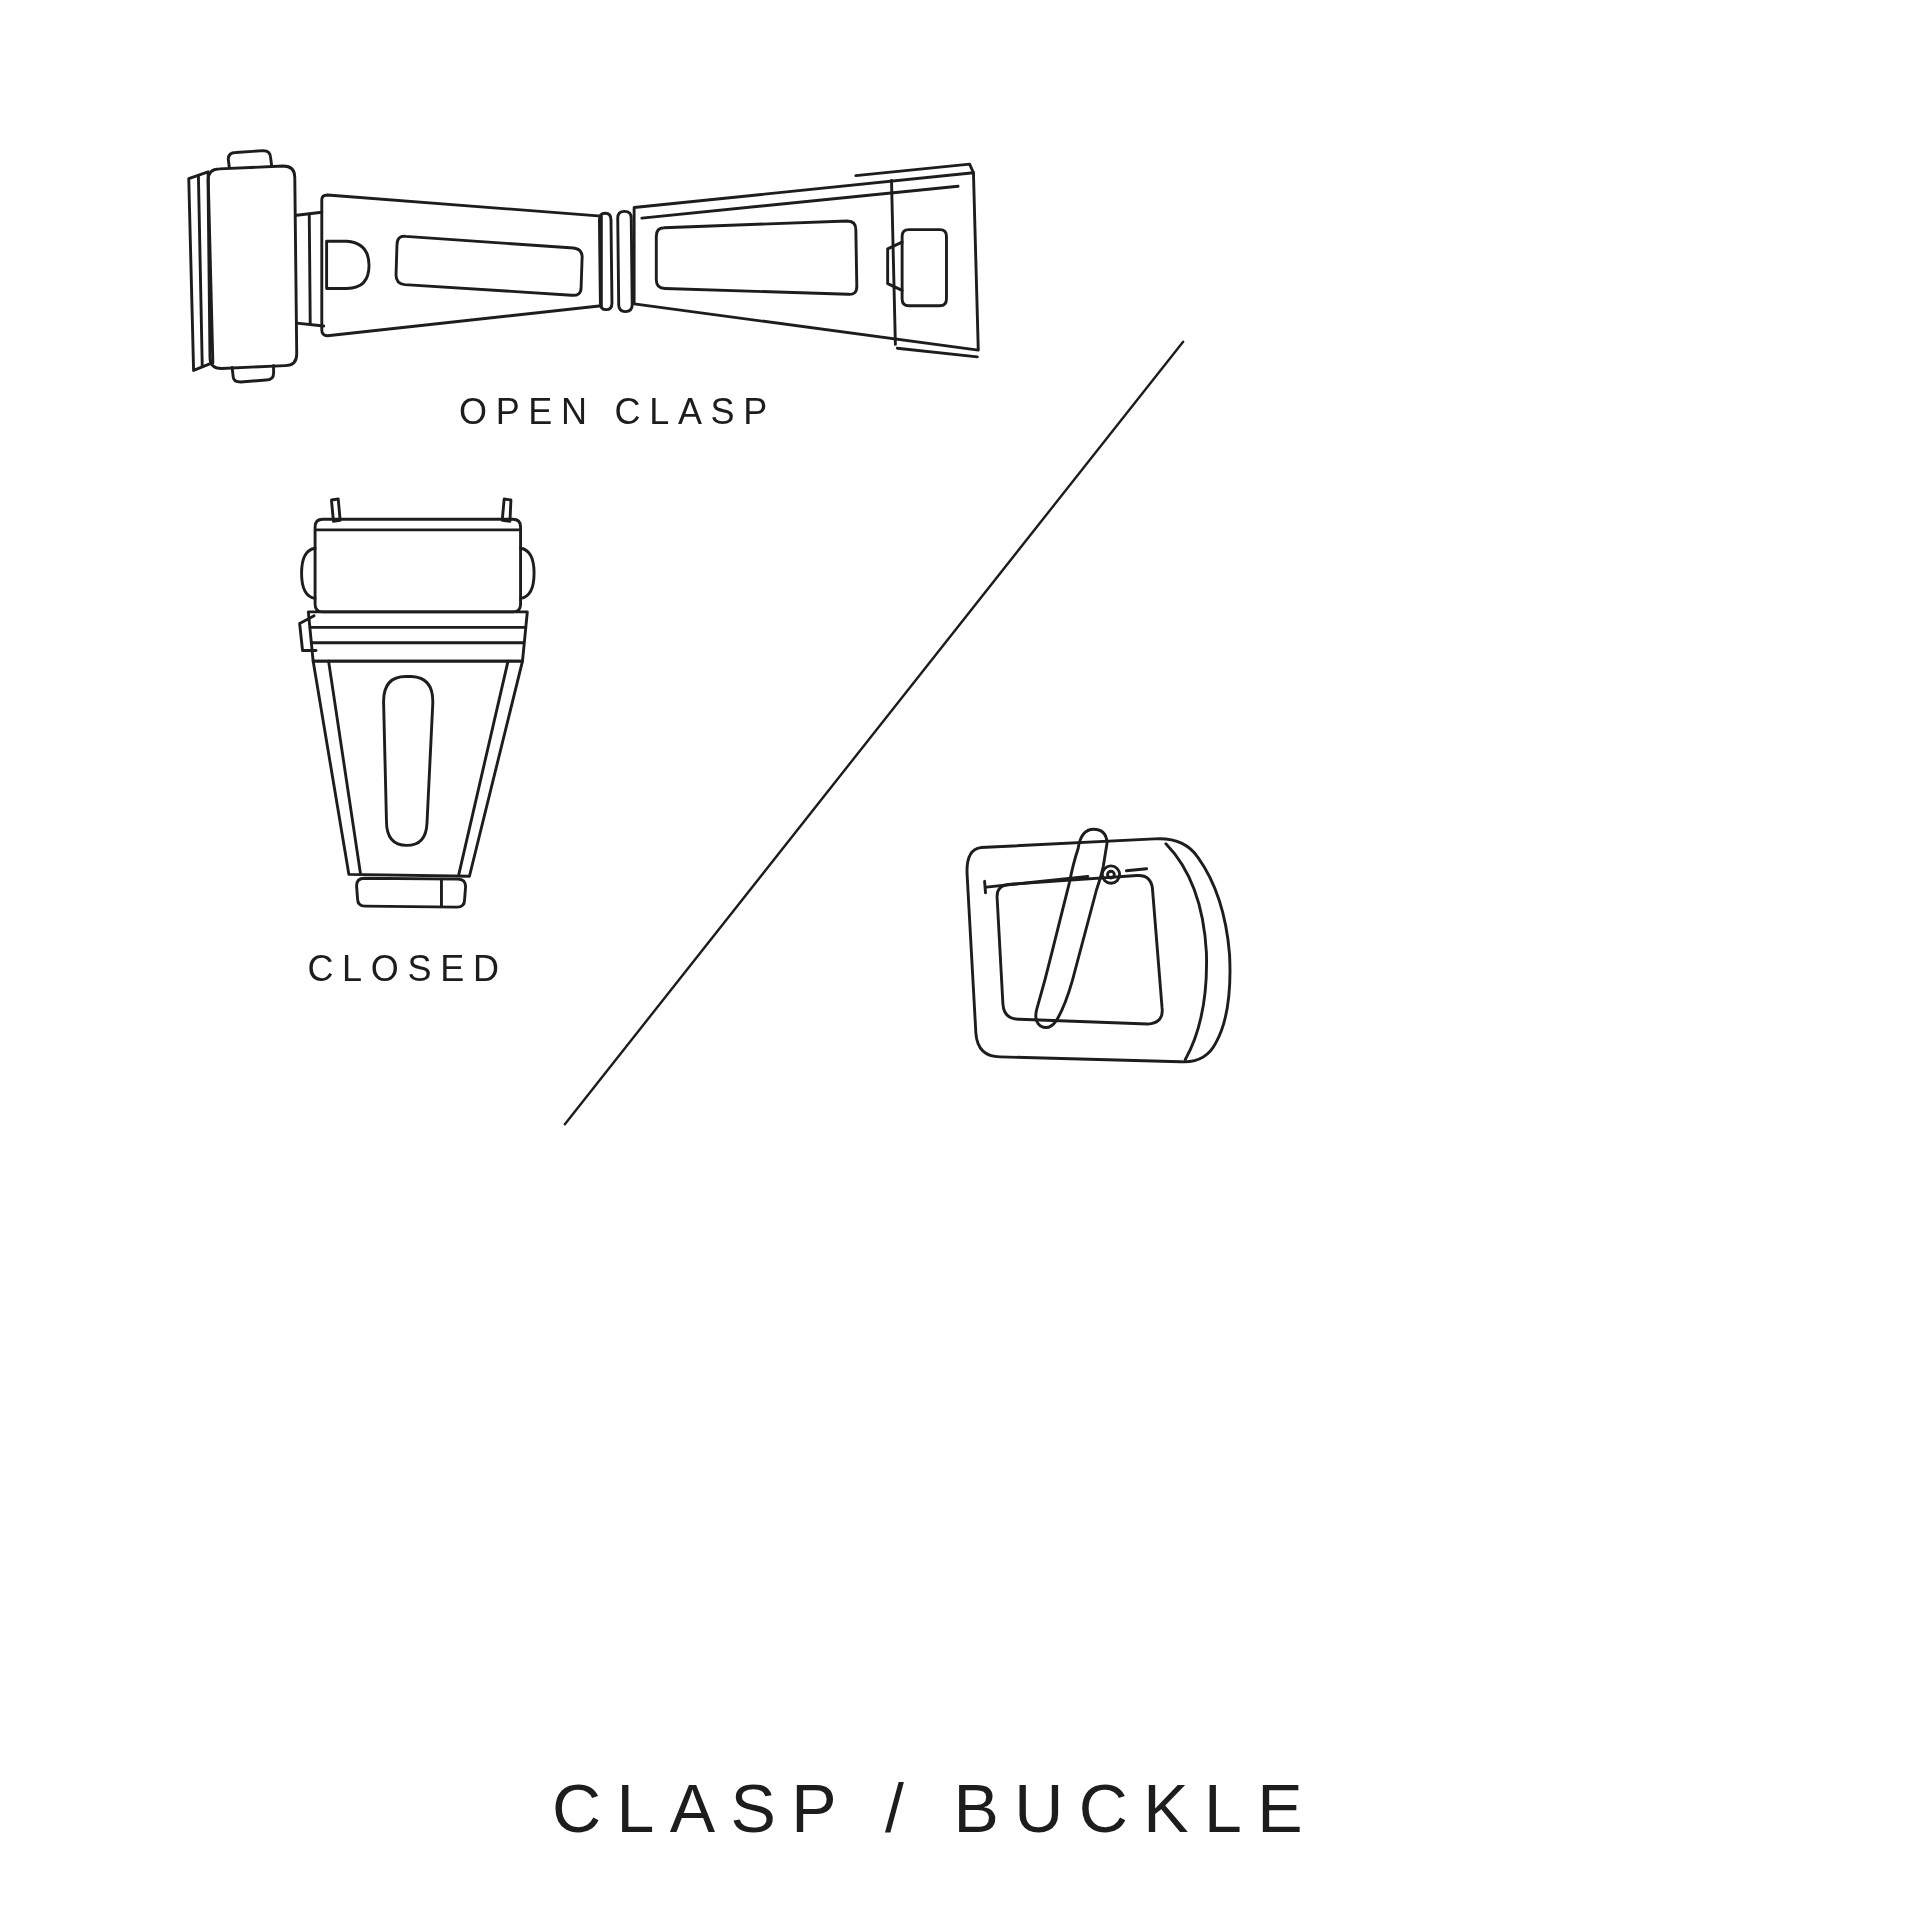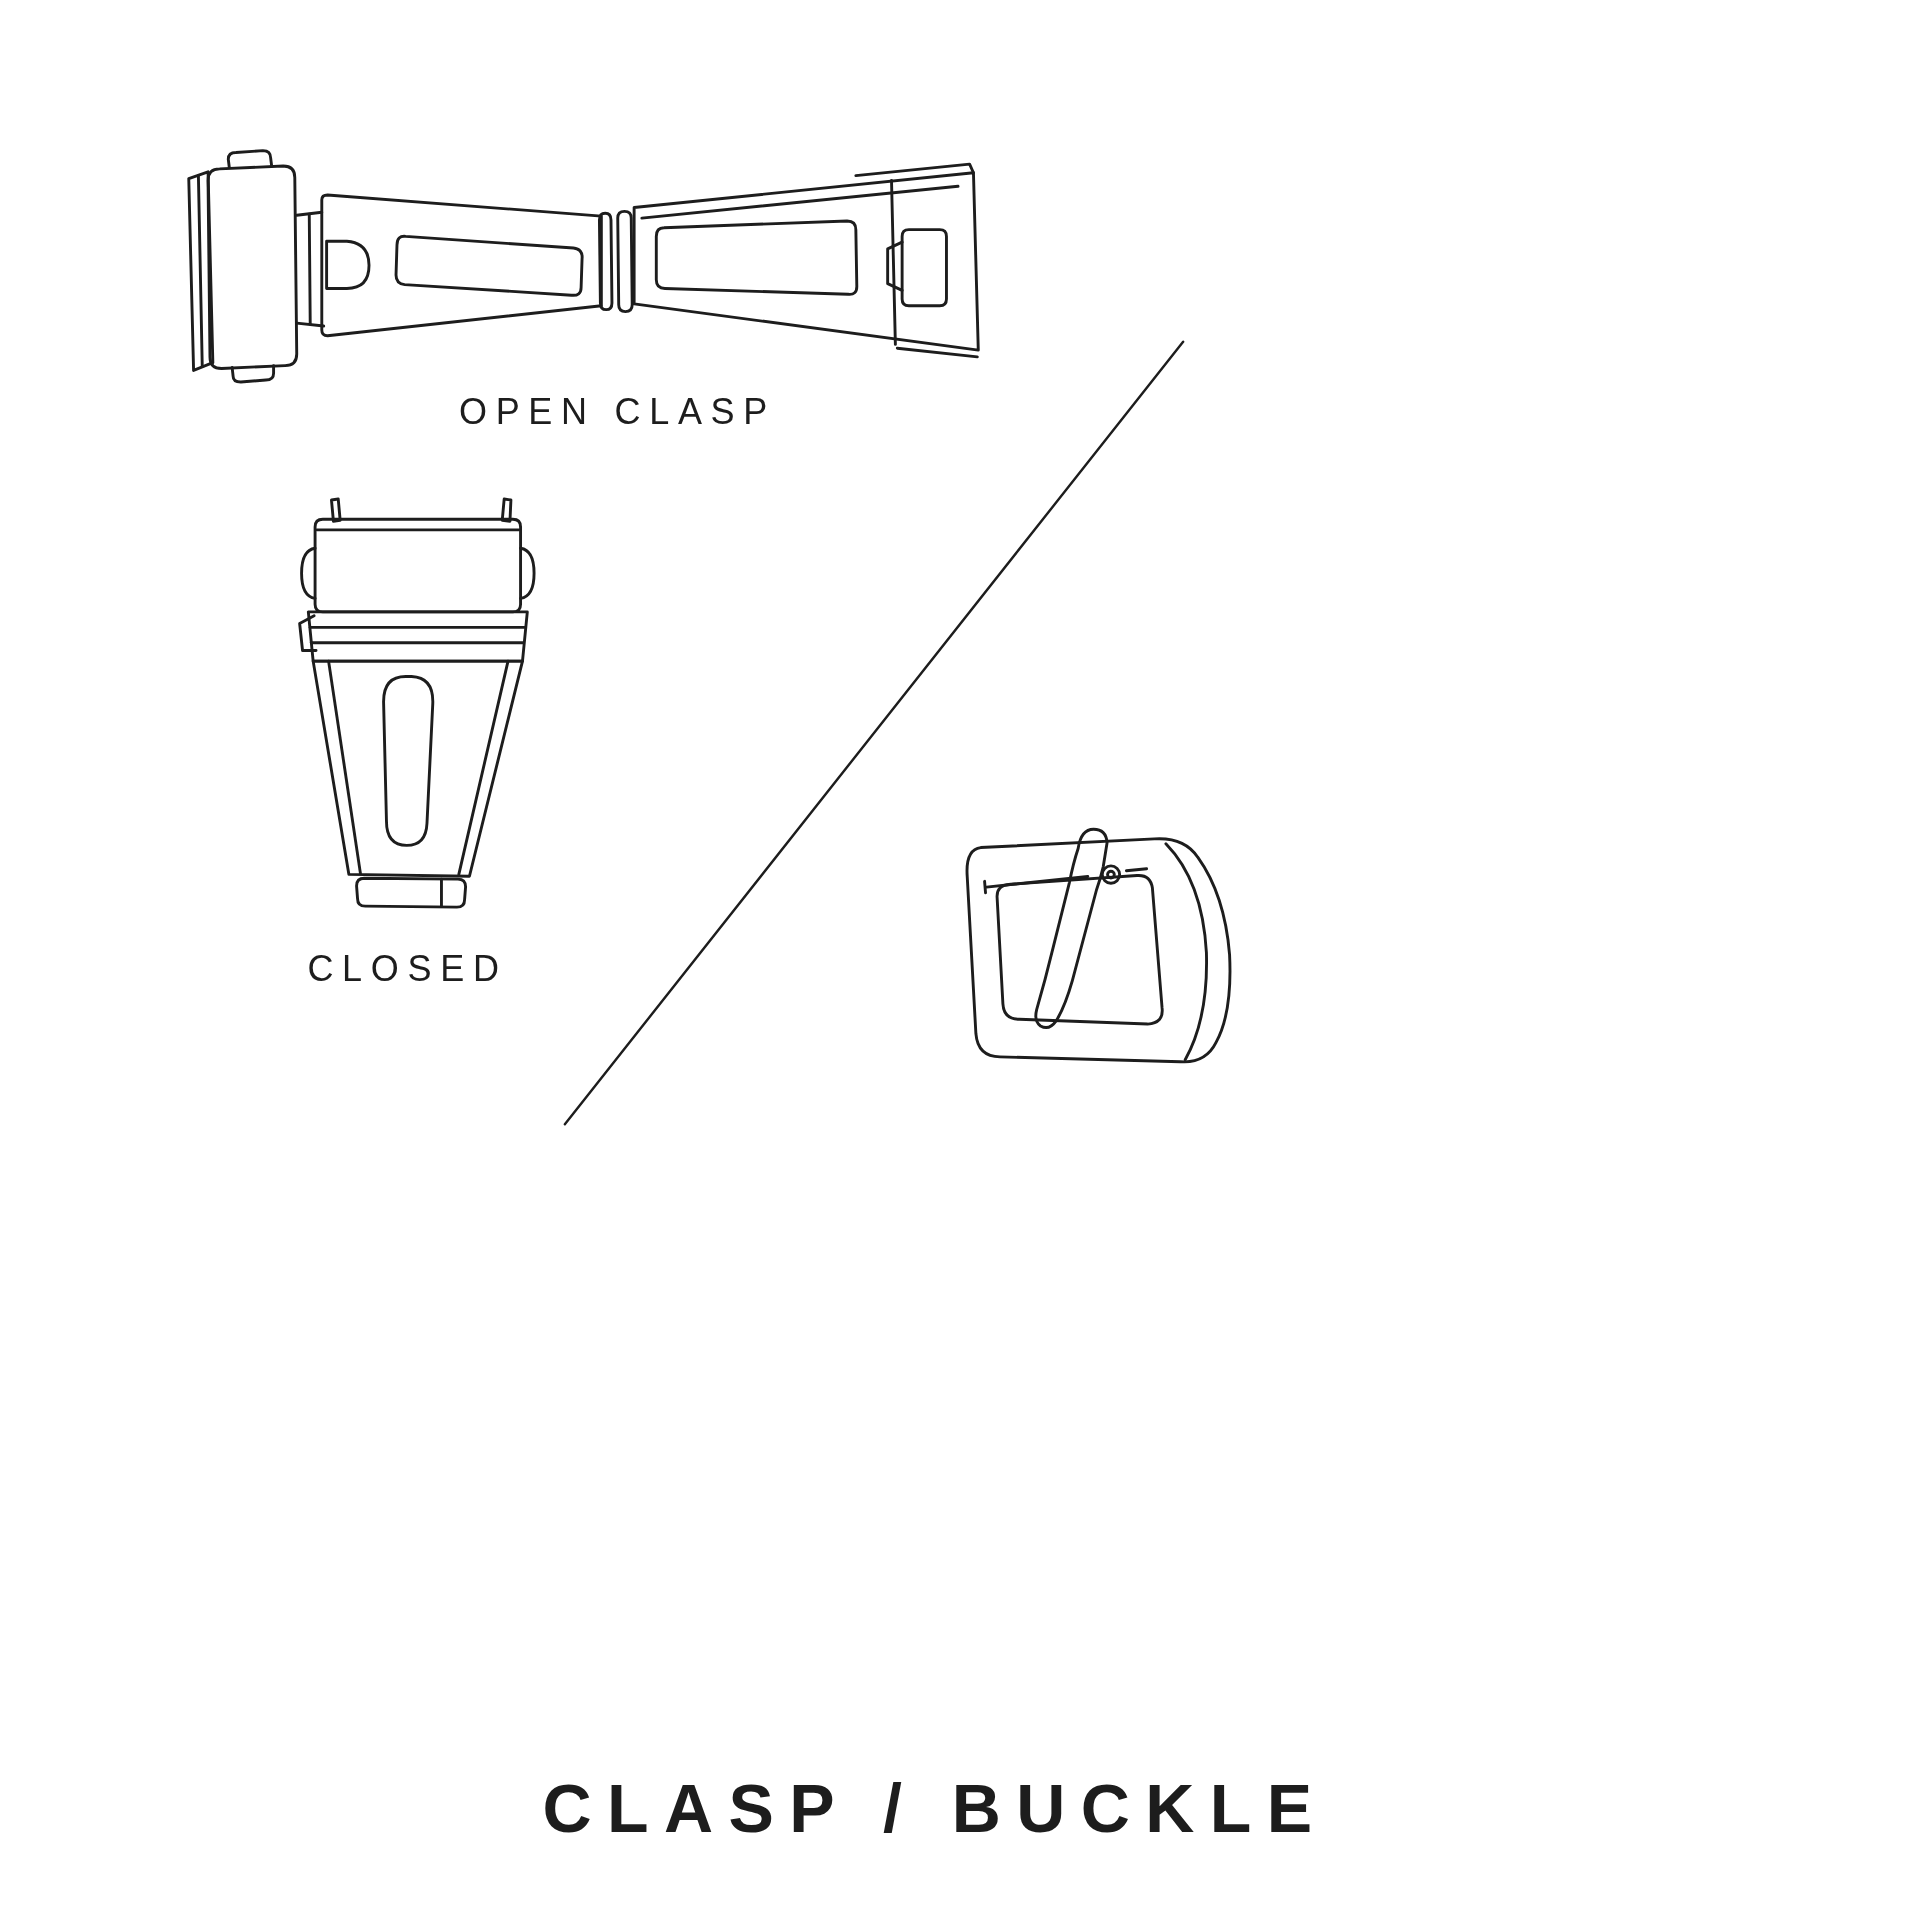--- a/index.html
+++ b/index.html
@@ -31,21 +31,21 @@
     font-weight: 400;
     letter-spacing: 8.7px;
     text-transform: uppercase;
     color: var(--ink);
     white-space: nowrap;
   }
   .title {
     position: absolute;
     text-align: center;
     font-size: 68px;
-    font-weight: 700;
+    font-weight: 400;
     letter-spacing: 15.4px;
     text-transform: uppercase;
     color: var(--ink);
     white-space: nowrap;
   }
 </style>
 </head>
 <body>
 
 <div class="canvas">

